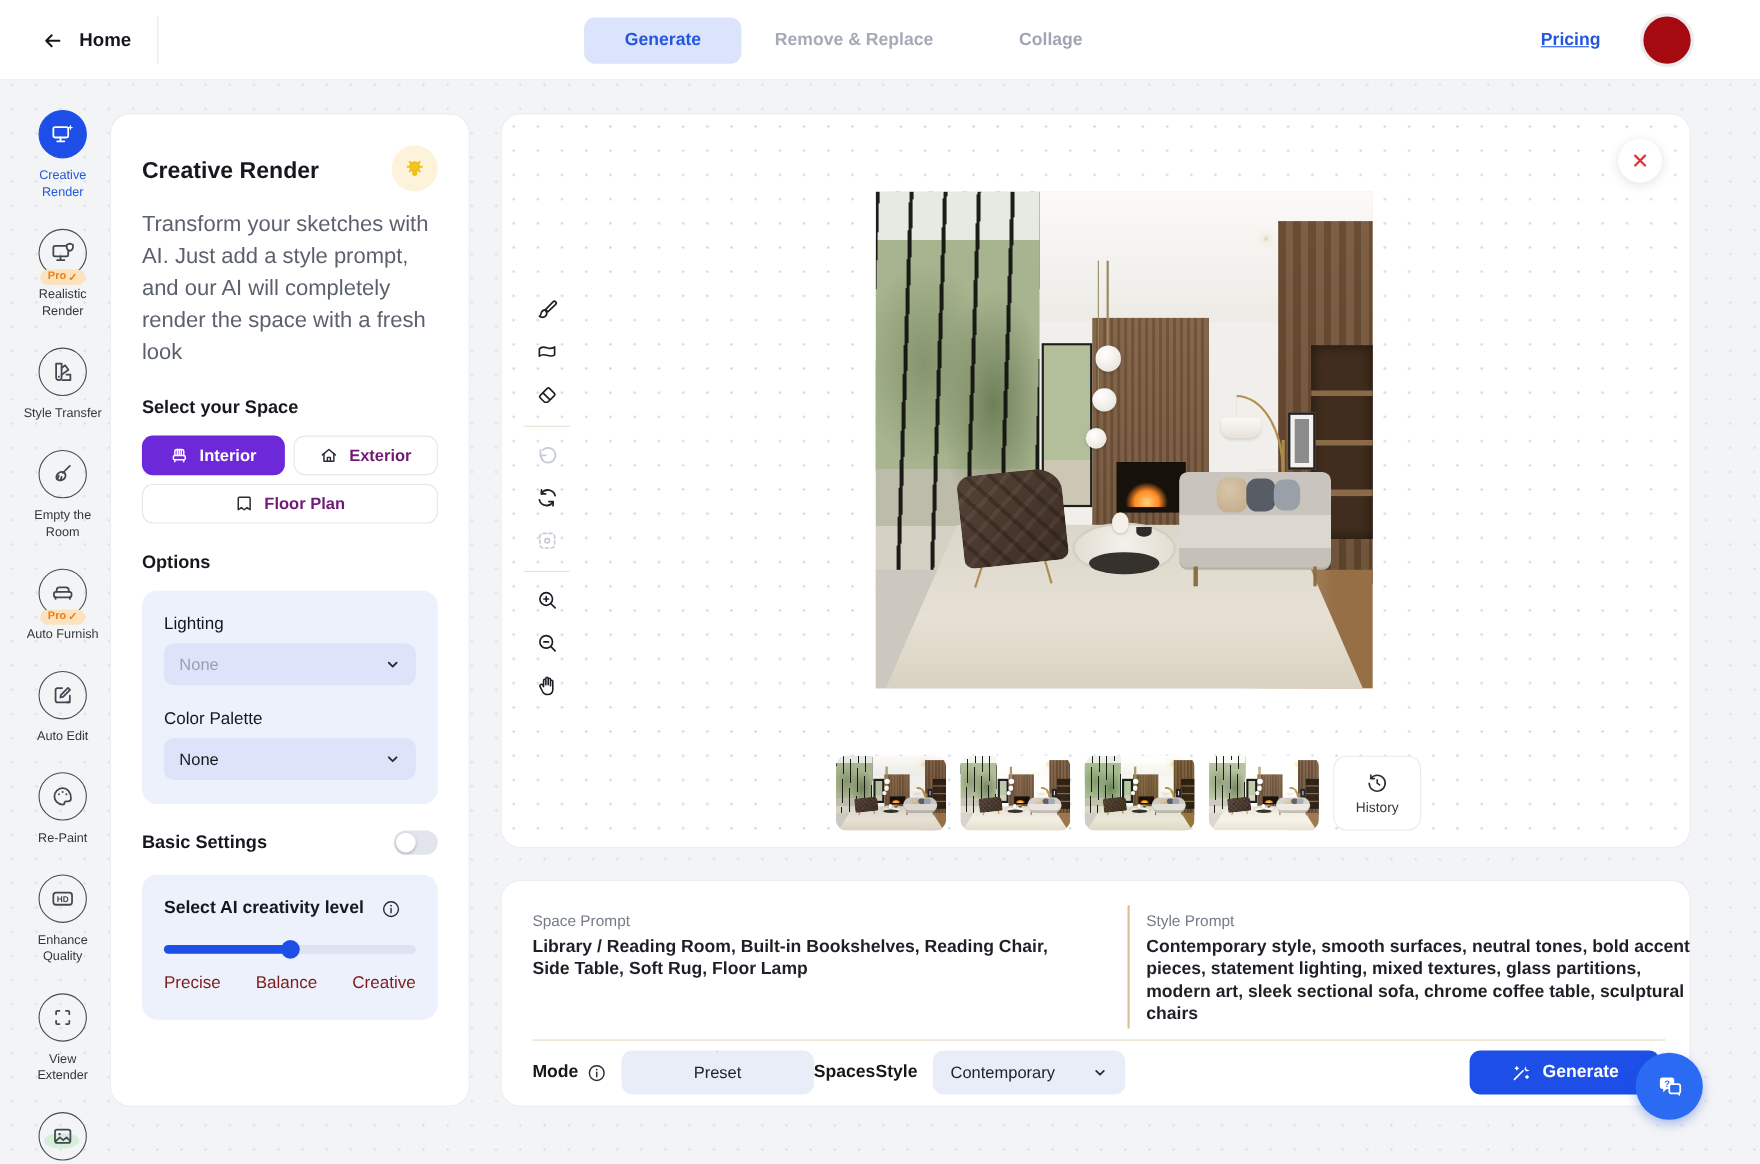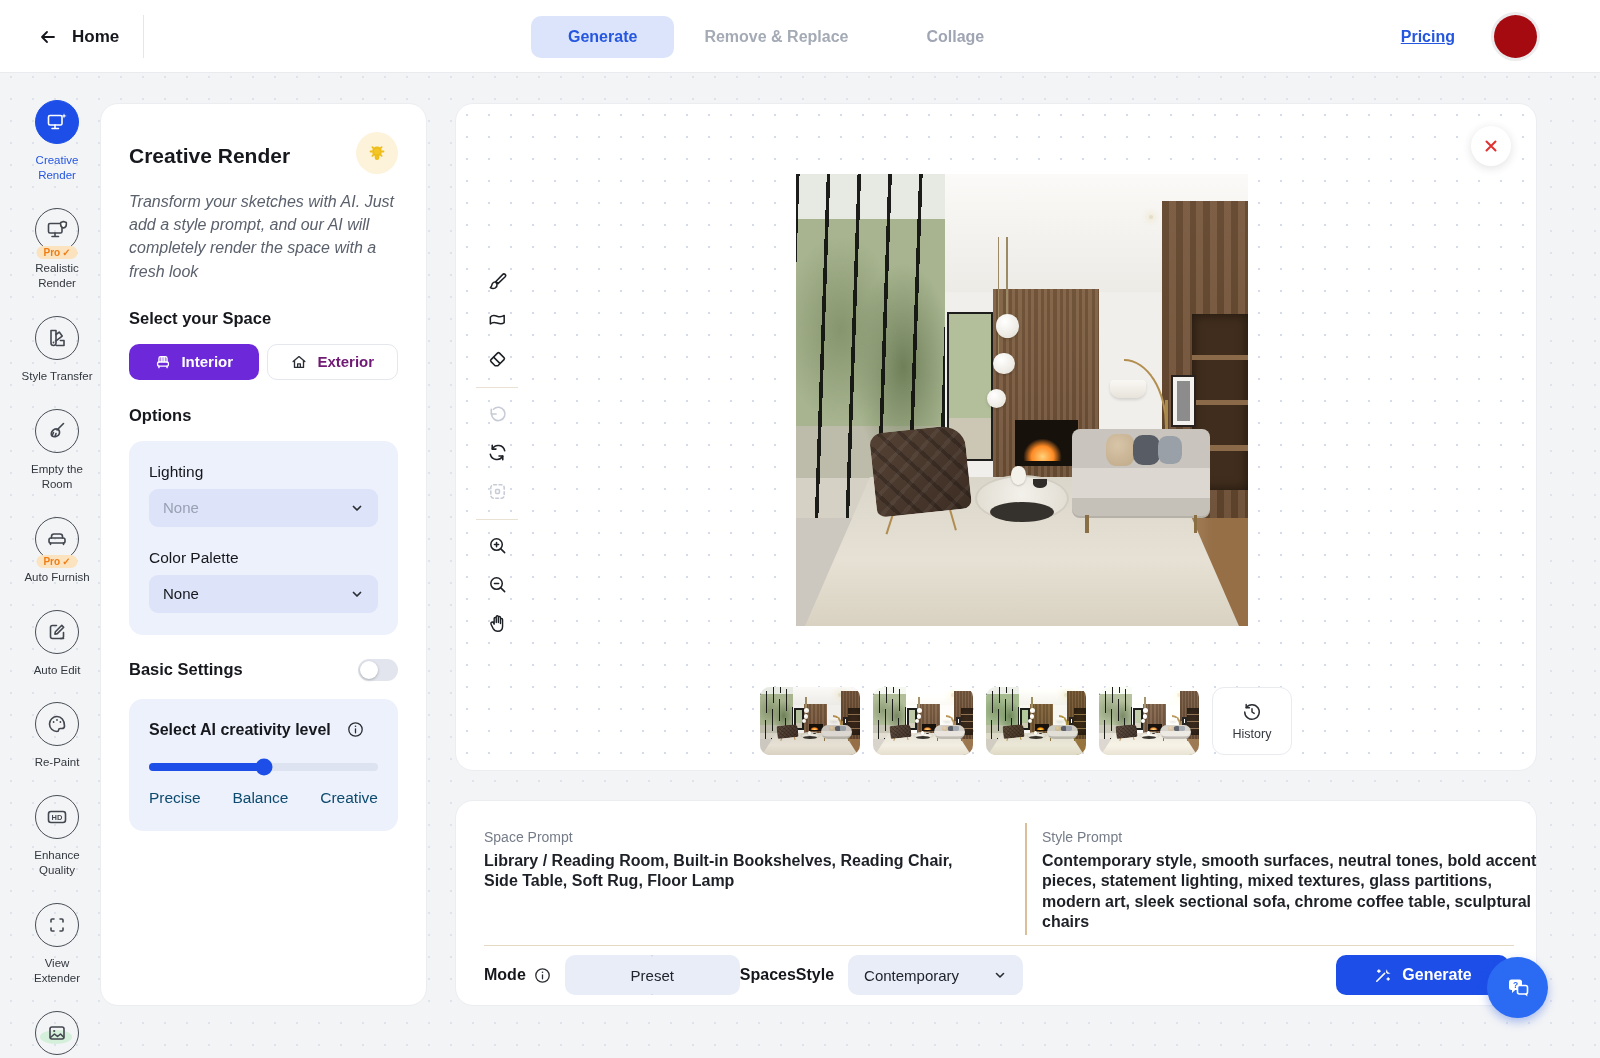--- a/index.html
+++ b/index.html
@@ -41,42 +41,42 @@
   .panel  { left:100px; top:103px; width:327px; height:903px; padding:28px 28px 0 28px; overflow:hidden; z-index:4; }
   .canvas { left:455px; top:103px; width:1082px; height:668px; z-index:3;
     background-image: radial-gradient(circle, #d6dbec 1.1px, rgba(0,0,0,0) 1.3px);
     background-size: 22px 22px; background-color:#ffffff; }
   .bottom { left:455px; top:800px; width:1082px; height:206px; z-index:3; }
 
   
   .panel-head { display:flex; justify-content:space-between; align-items:flex-start; }
   .panel-title { font-size:21px; font-weight:800; padding-top:12px; }
   .bulb-wrap { width:42px; height:42px; border-radius:50%; background:#fcf3da; display:flex; align-items:center; justify-content:center; }
-  .panel-desc { margin-top:16px; font-size:16px; line-height:1.45; color:#5b616c;font-style:italic; }
+  .panel-desc { margin-top:16px; font-size:20px; line-height:1.45; color:#5b616c; }
   .section-h { margin-top:26px; font-size:16.5px; font-weight:800; }
   .seg-row { margin-top:16px; display:flex; gap:8px; }
   .btn { display:flex; align-items:center; justify-content:center; gap:9px; height:36px; border-radius:10px; font-size:15px; font-weight:600; cursor:pointer; }
   .btn.blue { background:#6d28d9; color:#fff; flex:1; }
   .btn.ghost { background:#fff; border:1px solid #e4e7ec; color:#701a75; flex:1; }
   .btn.full { margin-top:8px; width:100%; }
   .opt-card { margin-top:16px; background:#edf1fb; border-radius:14px; padding:22px 20px; }
   .opt-label { font-size:15.5px; color:#15171c; margin-bottom:8px; }
   .select { height:38px; background:#dde3f8; border-radius:9px; display:flex; align-items:center; justify-content:space-between; padding:0 14px; font-size:15px; cursor:pointer;gap:20px; }
   .select .val { color:#15171c; }
   .select .val.muted { color:#98a1b3; }
   .opt-gap { height:22px; }
   .basic-row { margin-top:24px; display:flex; justify-content:space-between; align-items:center; }
   .toggle { width:40px; height:22px; border-radius:11px; background:#e2e5ed; position:relative; cursor:pointer; }
   .toggle .knob { position:absolute; left:2px; top:2px; width:18px; height:18px; border-radius:50%; background:#ffffff; box-shadow:0 1px 3px rgba(0,0,0,.25); }
   .creat-card { margin-top:18px; background:#edf1fb; border-radius:14px; padding:22px 20px 24px; }
   .creat-head { display:flex; align-items:center; gap:8px; font-size:16px; font-weight:800; }
   .slider { position:relative; margin-top:24px; height:8px; border-radius:4px; background:#dde3f0; }
   .slider-fill { position:absolute; left:0; top:0; bottom:0; border-radius:4px; background:#1d4fe8; }
   .slider-thumb { position:absolute; top:50%; width:17px; height:17px; border-radius:50%; background:#1d4fe8; transform:translate(-50%,-50%); cursor:pointer; }
-  .slider-labels { margin-top:18px; display:flex; justify-content:space-between; font-size:15.5px; color:#0c4a6e; }
+  .slider-labels { margin-top:18px; display:flex; justify-content:space-between; font-size:15.5px; color:#7f1d1d; }
 
   
   .tool-col { position:absolute; left:20px; top:160px; width:42px; display:flex; flex-direction:column; align-items:center; }
   .tool { width:34px; height:34px; display:flex; align-items:center; justify-content:center; cursor:pointer; margin-bottom:5px; color:#1d2025; }
   .tool.disabled { color:#c6cbd5; cursor:default; }
   .tool-div { width:42px; height:1px; background:#e9e1d2; margin:6px 0 8px; }
   .close-btn { position:absolute; right:25px; top:22px; width:40px; height:40px; border-radius:50%; background:#ffffff; box-shadow:0 2px 10px rgba(40,40,60,.14); display:flex; align-items:center; justify-content:center; cursor:pointer; }
 
   .room { position:absolute; left:340px; top:70px; width:452px; height:452px; background:#f1efeb; overflow:hidden; }
   .rs { position:absolute; }
@@ -340,20 +340,26 @@
     </div>
     <div class="btn ghost">
       <svg width="18" height="18" viewBox="0 0 20 20" fill="none" stroke="#2a2d33" stroke-width="1.5" stroke-linecap="round" stroke-linejoin="round">
           <path d="M3.5 9.5L10 4l6.5 5.5"></path>
           <path d="M5 8.5V16h10V8.5"></path>
           <path d="M8.5 16v-4h3v4"></path>
         </svg>
       <span>Exterior</span>
     </div>
   </div>
+  <div class="btn ghost full">
+    <svg width="18" height="18" viewBox="0 0 20 20" fill="none" stroke="#2a2d33" stroke-width="1.5" stroke-linecap="round" stroke-linejoin="round">
+        <path d="M5 3.5h10a1 1 0 0 1 1 1V16l-3-2.2-3 2.2-3-2.2-3 2.2V4.5a1 1 0 0 1 1-1z"></path>
+      </svg>
+    <span>Floor Plan</span>
+  </div>
 
   <div class="section-h">Options</div>
   <div class="opt-card">
     <div class="opt-label">Lighting</div>
     <div class="select">
       <span class="val muted">None</span>
       <svg width="14" height="14" viewBox="0 0 14 14" fill="none" stroke="#2a2d33" stroke-width="1.7" stroke-linecap="round" stroke-linejoin="round">
           <path d="M3.5 5.5L7 9l3.5-3.5"></path>
         </svg>
     </div>

